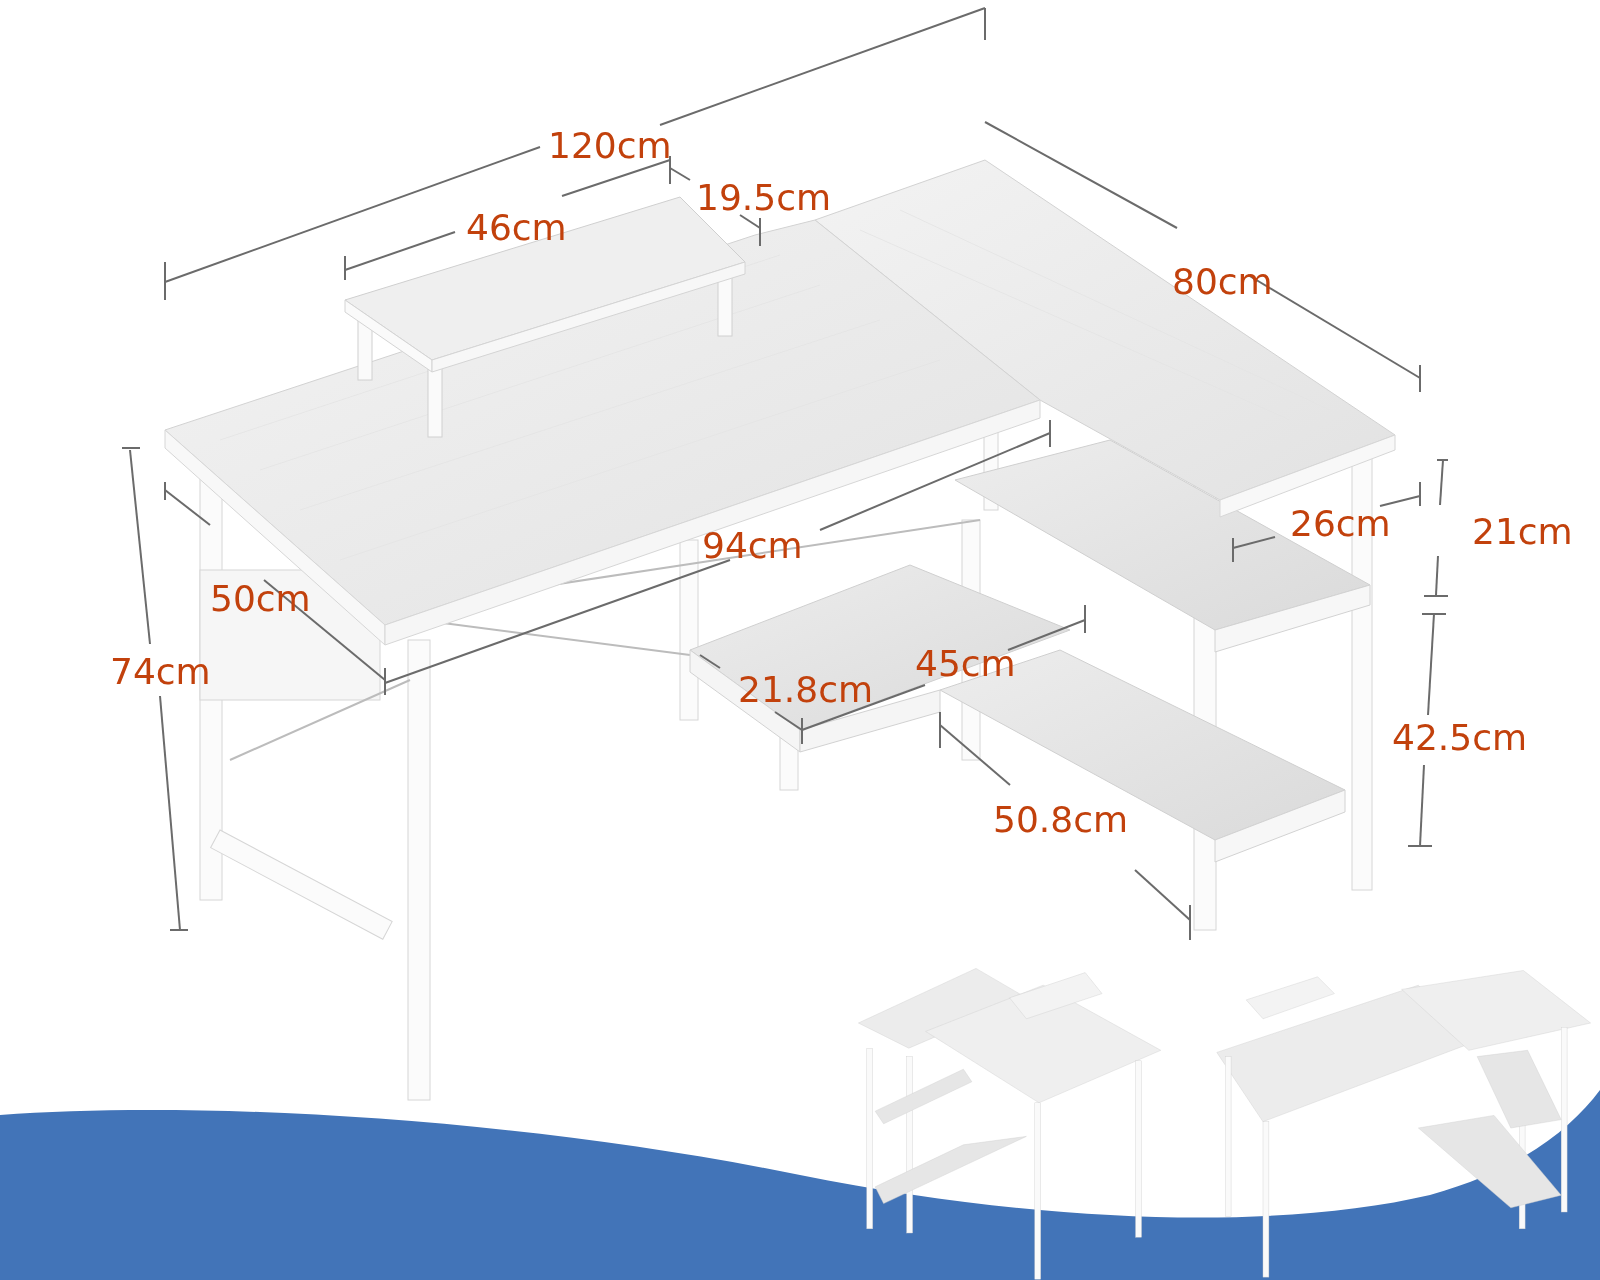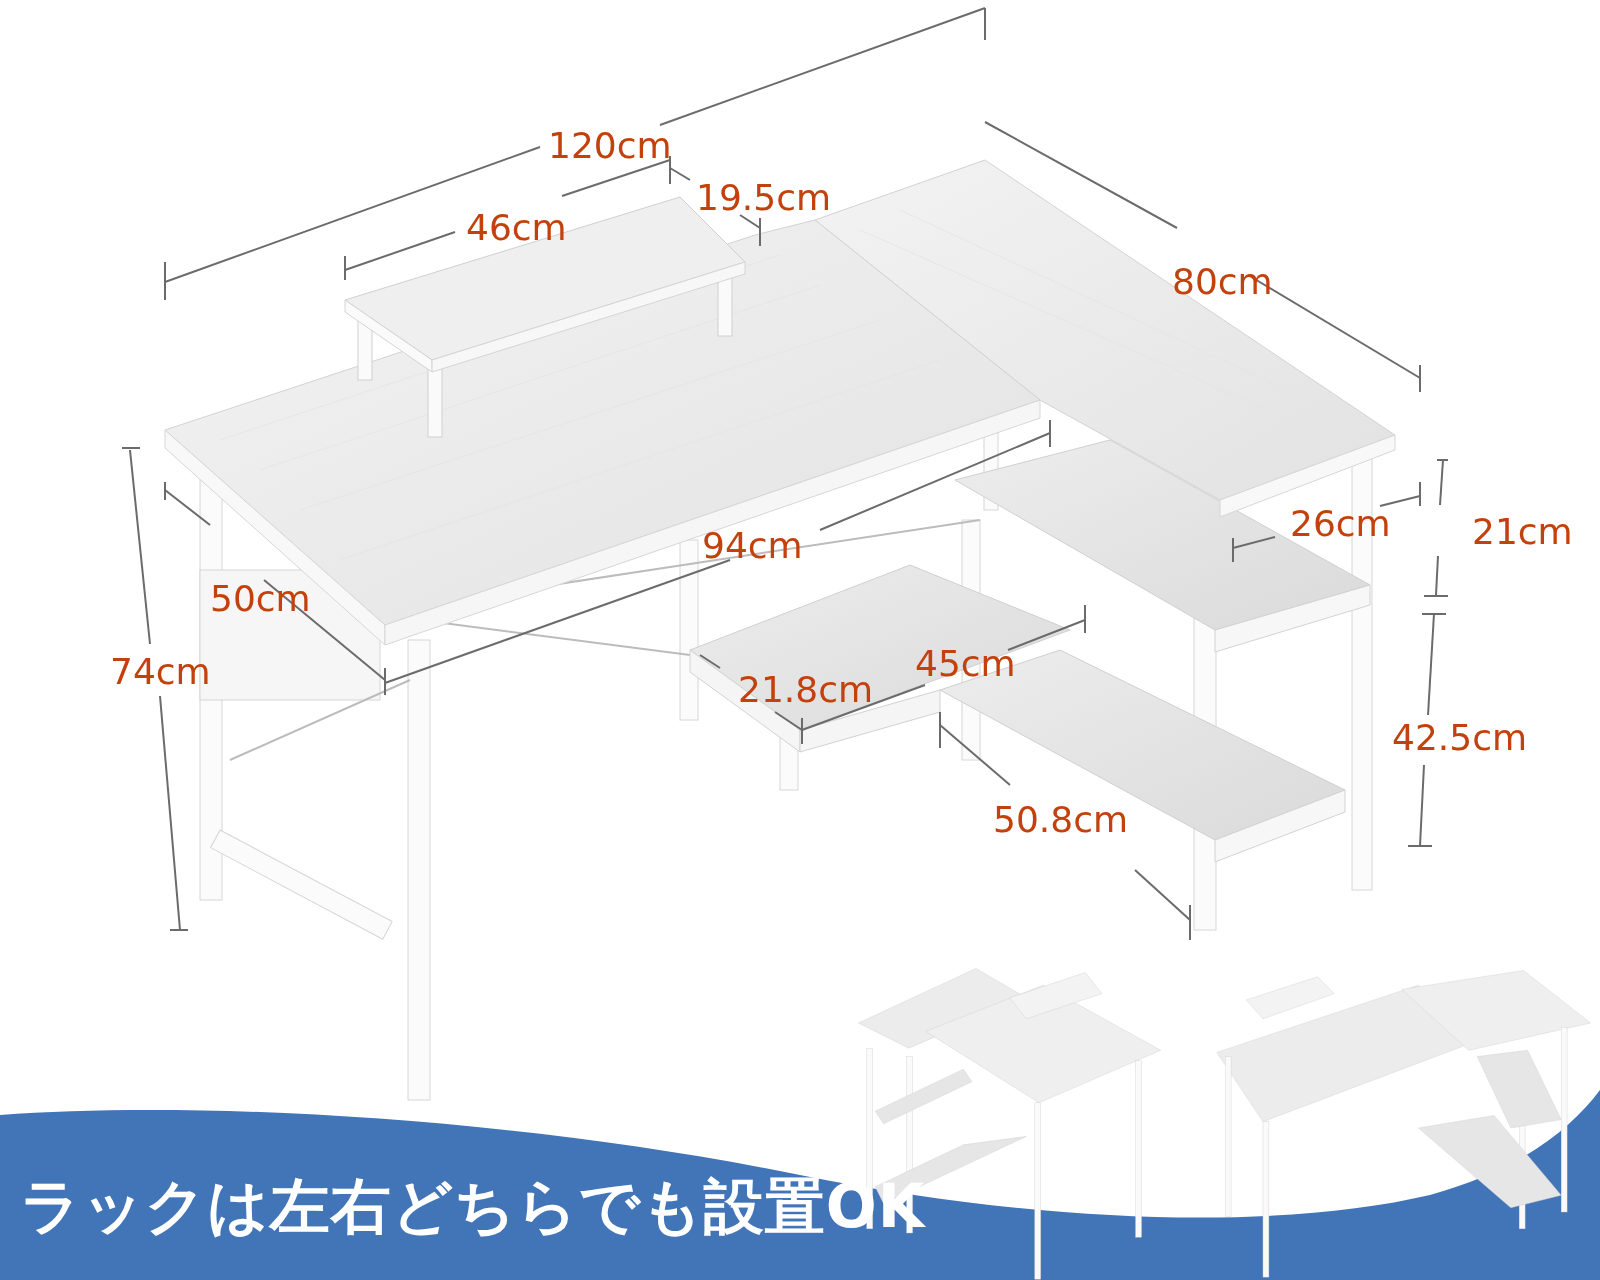--- a/index.html
+++ b/index.html
@@ -174,14 +174,13 @@
   <div class="dim-label" style="left:210px;top:545px;margin-top:36px;">50cm</div>
   <div class="dim-label" style="left:702px;top:528px;">94cm</div>
   <div class="dim-label" style="left:110px;top:654px;">74cm</div>
   <div class="dim-label" style="left:1283px;top:506px;margin-left:7px;">26cm</div>
   <div class="dim-label" style="left:1472px;top:514px;">21cm</div>
   <div class="dim-label" style="left:1392px;top:720px;">42.5cm</div>
   <div class="dim-label" style="left:915px;top:646px;">45cm</div>
   <div class="dim-label" style="left:738px;top:672px;">21.8cm</div>
   <div class="dim-label" style="left:993px;top:802px;">50.8cm</div>
 
-  <div class="banner-text">ラックは左右どちらでも設置OK</div>
 </div>
 
 </body></html>

